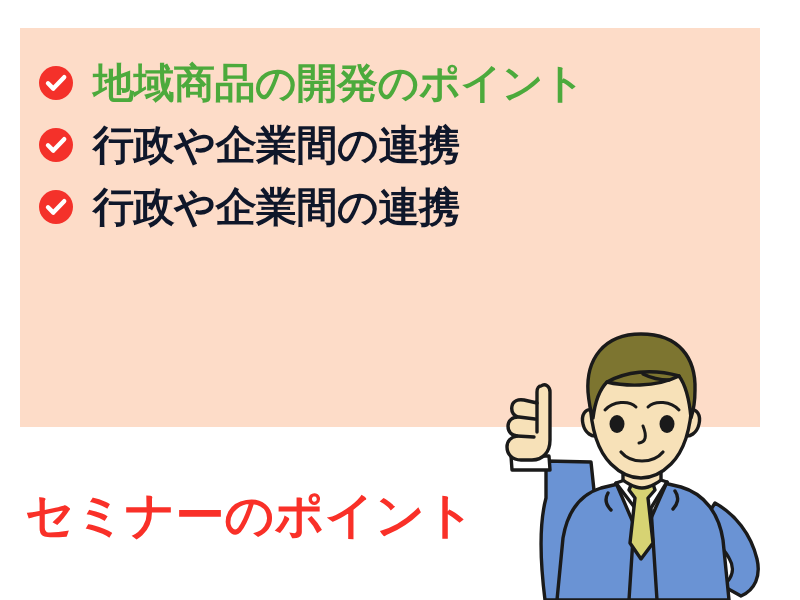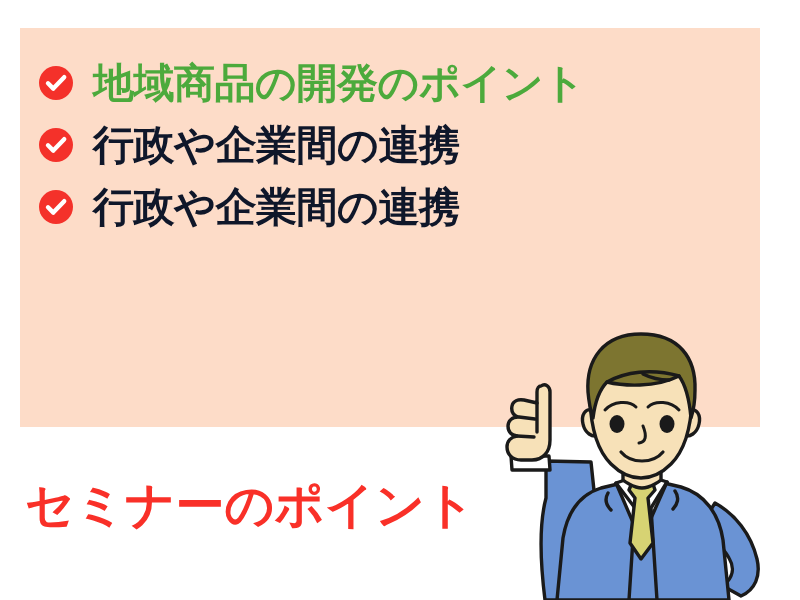--- a/index.html
+++ b/index.html
@@ -65,21 +65,21 @@
     letter-spacing: -0.5px;
     white-space: nowrap;
   }
   .c-green { color: #4caa3c; }
   .c-olive { color: #0f172a; }
 
   
   #headline {
     position: absolute;
     left: 25px;
-    top: 481px;
+    top: 491px;
     font-size: 49px;
     font-weight: 700;
     color: #f93028;
     letter-spacing: 0px;
     line-height: 1;
     white-space: nowrap;
   }
 
   
   #illustration {

